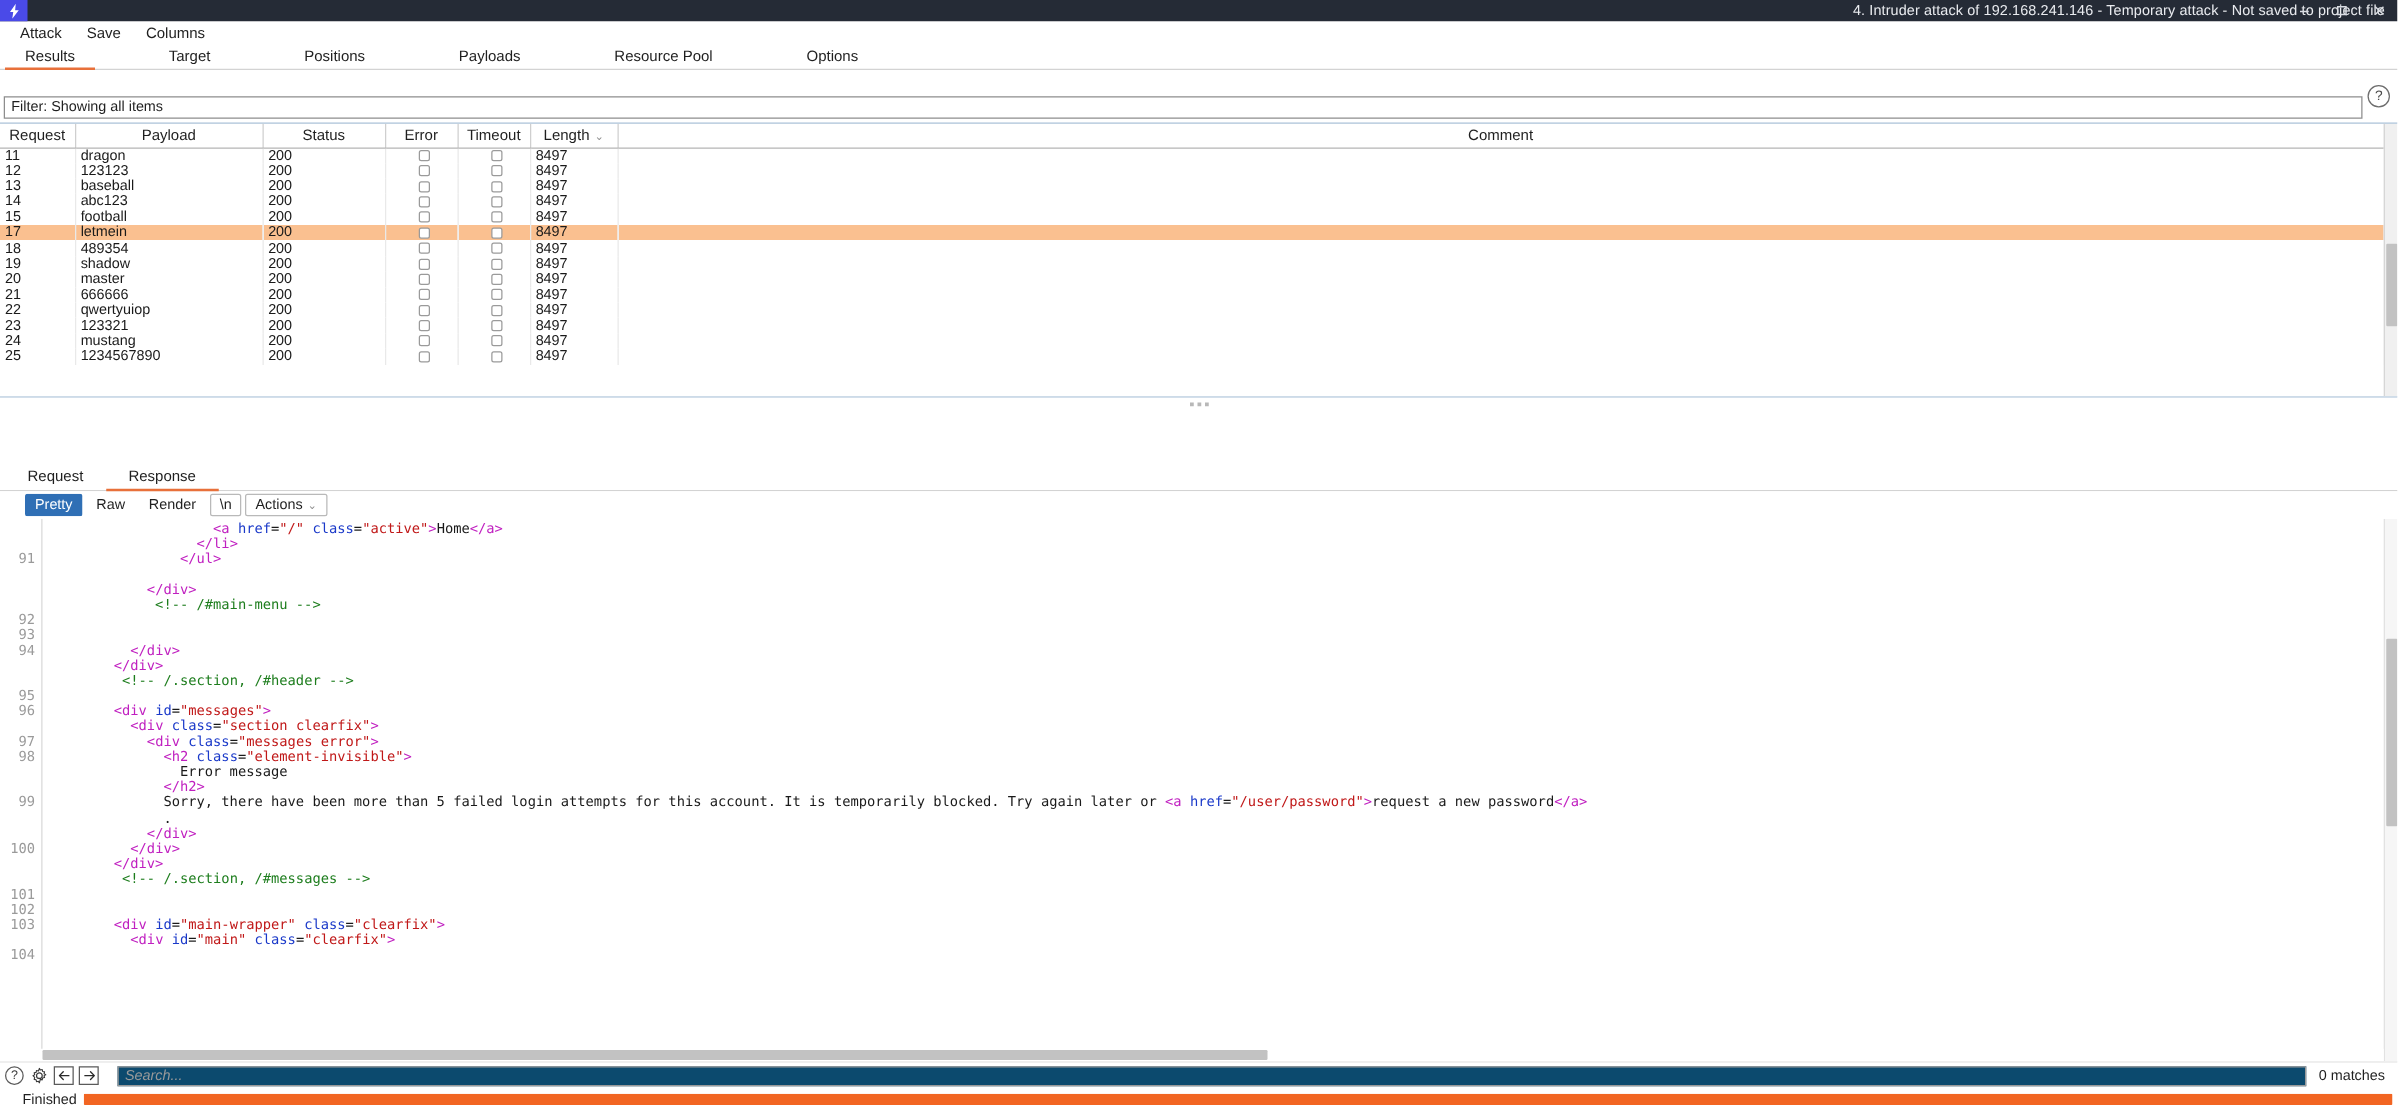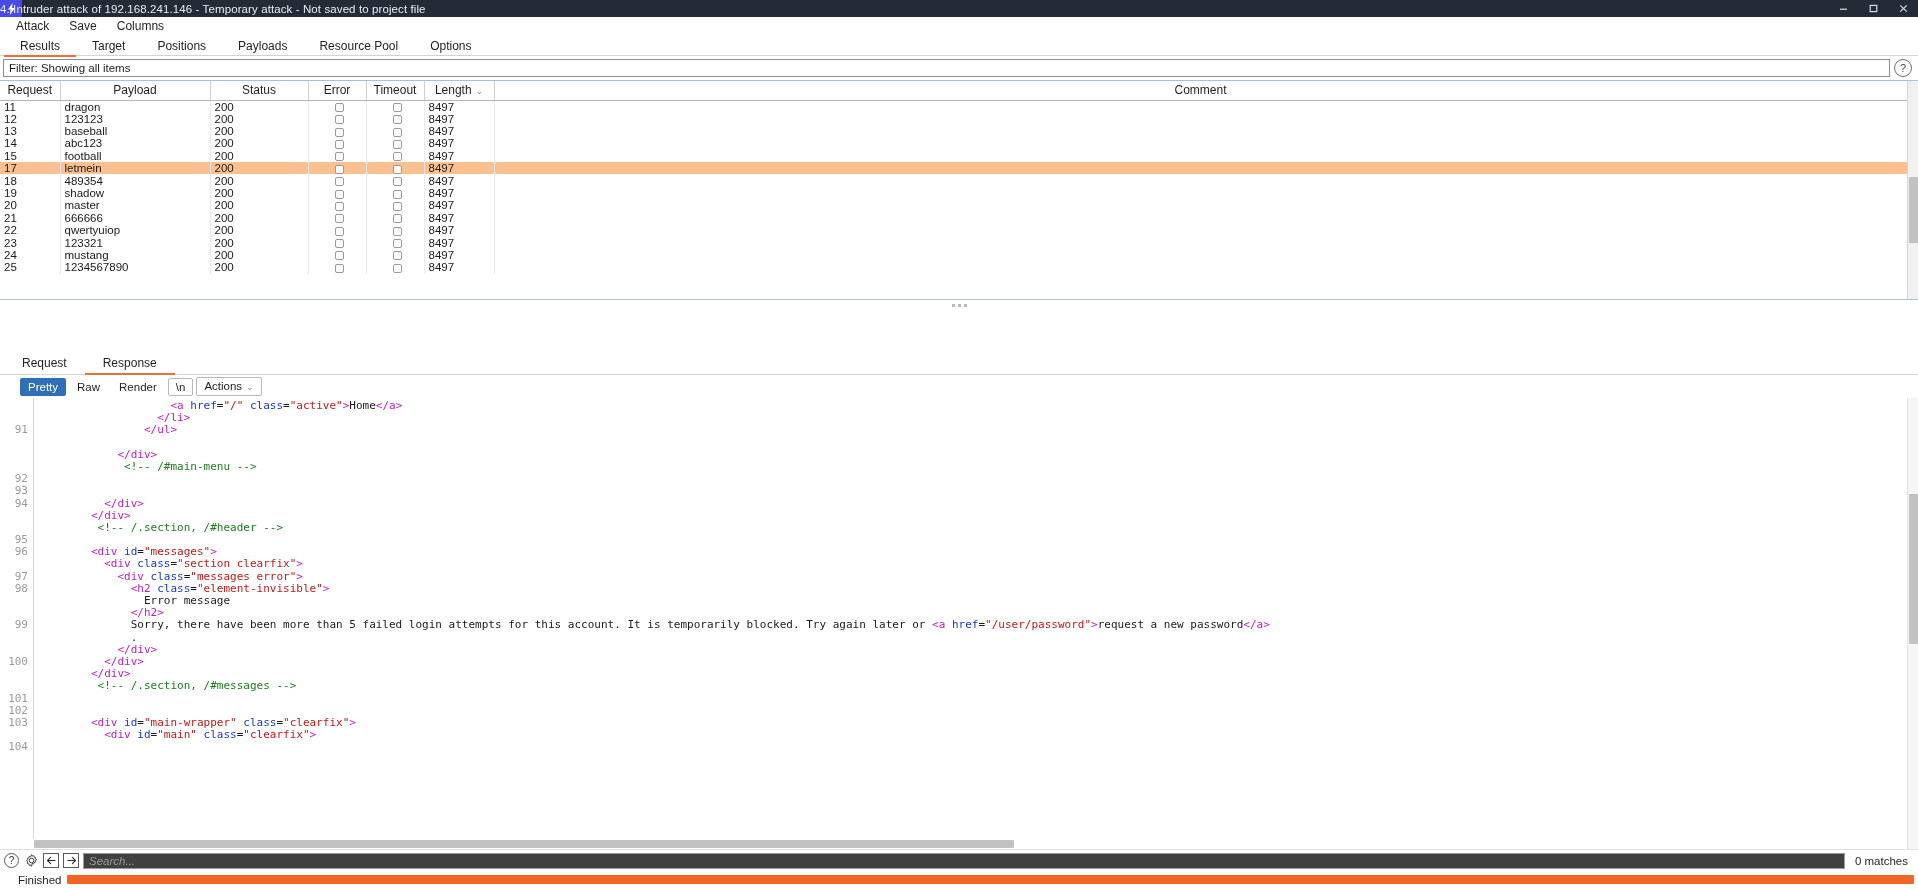--- a/index.html
+++ b/index.html
@@ -19,55 +19,55 @@
     height: 17px; background: #252b36; color: #e8eaee;
     display: flex; align-items: center; position: relative;
     flex: 0 0 17px;
   }
   .logo-box {
     width: 22px; height: 17px; background: #4a4ae8;
     display: flex; align-items: center; justify-content: center;
     color: #fff; font-size: 11px; line-height: 1;
   }
   .title-text {
-    position: absolute; left: 0; right: 0; text-align: left;
+    position: absolute; left: 0; right: 10px; text-align: right;
     font-size: 11.5px; letter-spacing: .1px; color: #e9ebef;
     pointer-events: none;
   }
   .win-ctrls { margin-left: auto; display: flex; align-items: center; gap: 0; z-index: 2; }
   .win-btn {
     width: 30px; height: 17px; display: flex; align-items: center; justify-content: center;
     color: #d9dce2;
   }
   .win-btn svg { display: block; }
 
   
   .menubar {
     height: 19px; background: #fff; display: flex; align-items: center;
     padding-left: 6px; gap: 0; flex: 0 0 19px;
     border-bottom: 1px solid #ffffff;
   }
   .menu-item { padding: 0 10px; font-size: 12px; color: #1f1f1f; line-height: 19px; }
 
   
   .tabbar {
-    height: 19px; background: #fff; display: flex; align-items: center;
-    padding-left: 4px; border-bottom: 1px solid #d3d3d3; flex: 0 0 20px;
+    height: 19px; background: #fff; display: flex; align-items: flex-end;
+    padding-left: 4px; border-bottom: 1px solid #d3d3d3; flex: 0 0 20px; gap: 43px;
   }
   .tab {
     padding: 0 16px; font-size: 12px; color: #1f1f1f; line-height: 18px;
     border-bottom: 2px solid transparent; position: relative; top: 1px;
   }
   .tab.active { border-bottom-color: #e8703a; }
 
   
   .filterrow { display: flex; align-items: center; padding: 3px 3px 3px 3px; gap: 4px; flex: 0 0 24px; background:#fff;}
   .filterbox {
     flex: 1 1 auto; height: 18px; border: 1px solid #8d8d8d; background: #fff;
-    display: flex; align-items: center; padding-left: 5px; font-size: 11.5px; color: #1f1f1f;
+    display: flex; align-items: center; padding-left: 5px; font-size: 11.5px; color: #1f1f1f; margin-top: 18px;
   }
   .help-circle {
     width: 18px; height: 18px; border-radius: 50%; border: 1px solid #6e6e6e;
     display: flex; align-items: center; justify-content: center;
     font-size: 11px; color: #4a4a4a; flex: 0 0 18px; margin-right: 3px;
   }
 
   
   .results-wrap {
     flex: 0 0 219px; display: flex; border-top: 1px solid #a8c0d8;
@@ -171,23 +171,23 @@
     width: 15px; height: 15px; border-radius: 50%; border: 1px solid #5a5a5a;
     display: flex; align-items: center; justify-content: center; font-size: 10px; color: #3a3a3a;
     flex: 0 0 15px;
   }
   .ic-sq {
     width: 16px; height: 15px; border: 1px solid #5a5a5a; display: flex;
     align-items: center; justify-content: center; font-size: 11px; color: #2a2a2a; flex: 0 0 16px;
   }
   .ic-plain { width: 16px; height: 15px; display:flex; align-items:center; justify-content:center; flex:0 0 16px; }
   .search-input {
-    flex: 1 1 auto; height: 16px; border: 1px solid #9a9a9a; background: #404040;
+    flex: 1 1 auto; height: 16px; border: 1px solid #9a9a9a; background: #0c4a6e;
     display: flex; align-items: center; padding-left: 5px; font-size: 11.5px;
-    color: #9a9a9a; font-style: italic;
+    color: #9a9a9a; font-style: italic; margin-left: 11px;
   }
   .matches { font-size: 11.5px; color: #1f1f1f; padding: 0 6px; flex: 0 0 auto; }
 
   
   .statusbar {
     flex: 0 0 17px; display: flex; align-items: center; background: #fff; padding-left: 18px; gap: 6px;
   }
   .status-text { font-size: 11.5px; color: #1f1f1f; flex: 0 0 auto; }
   .progress-outer { flex: 1 1 auto; height: 9px; background: #efefef; margin-right: 4px; border-radius: 1px; overflow: hidden; }
   .progress-fill { height: 100%; background: #f26522; }

